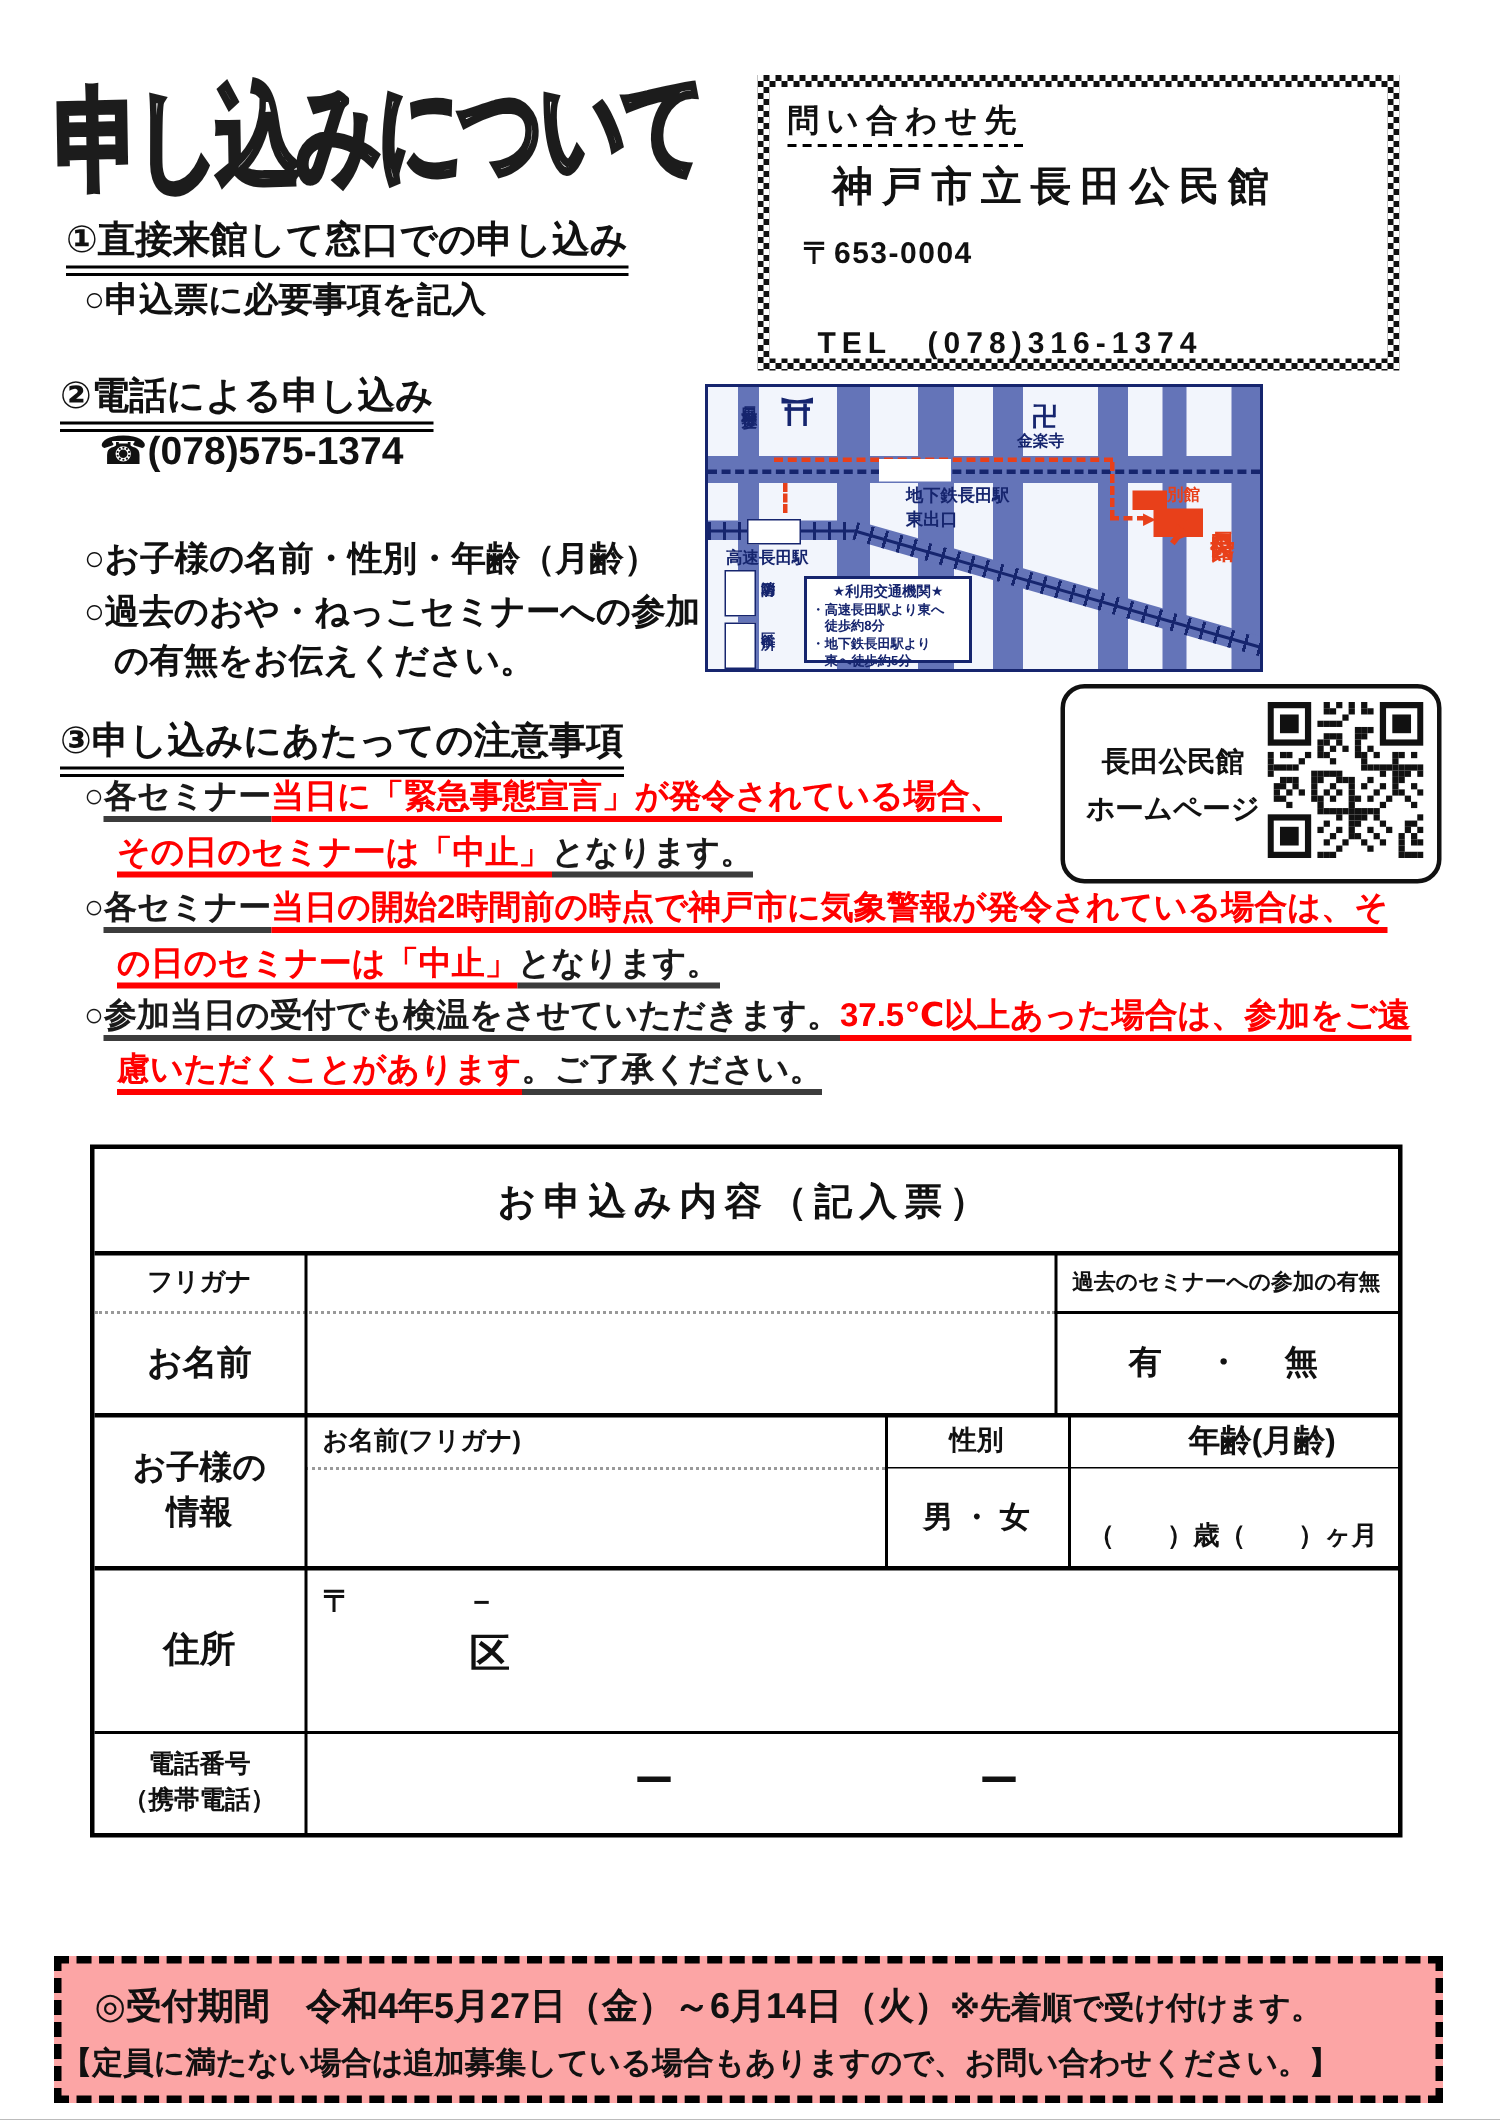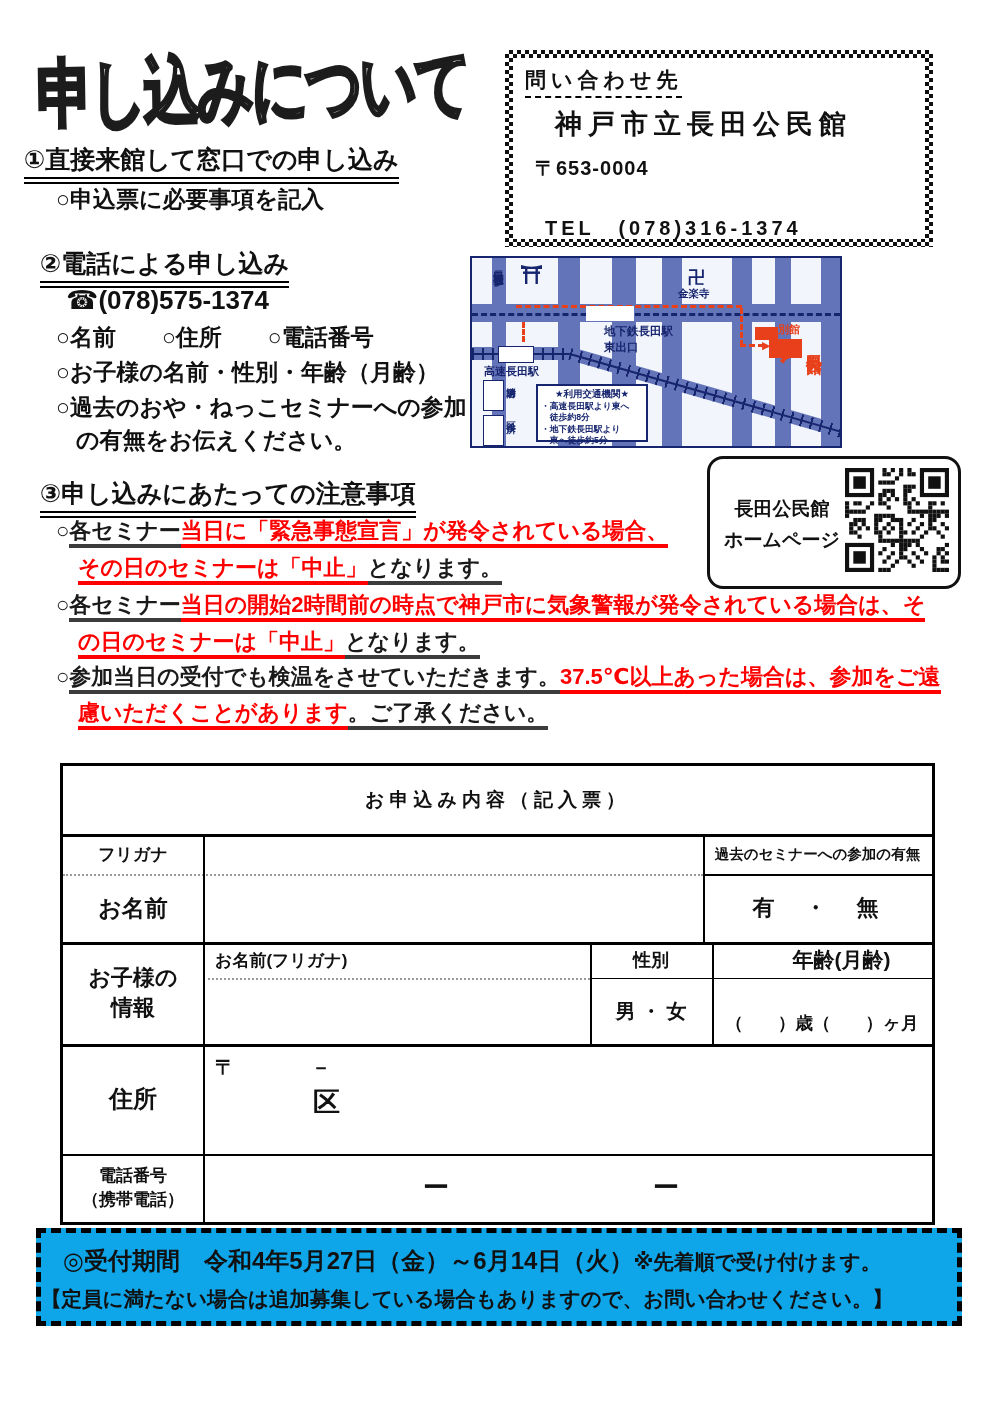--- a/index.html
+++ b/index.html
@@ -65,51 +65,50 @@
   .note-line .red{color:#ff0000;border-bottom:4px solid #ff0000;padding-bottom:1px;}
   .note-line .circ{color:#1a1a1a;}
 
   
   .table{left:60px;top:763px;width:875px;height:462px;border:3px solid #000;box-sizing:border-box;background:#fff;}
   .tcell{position:absolute;display:flex;align-items:center;justify-content:center;font-weight:bold;text-align:center;}
   .hline{position:absolute;height:0;}
   .vline{position:absolute;width:0;}
 
   
-  .footer-box{left:36px;top:1228px;width:926px;height:98px;border:5px dashed #000;box-sizing:border-box;background:#0ea5e9;}
+  .footer-box{left:36px;top:1304px;width:926px;height:98px;border:5px dashed #000;box-sizing:border-box;background:#fca5a5;}
   .footer-l1{position:absolute;left:22px;top:12px;font-size:24px;font-weight:bold;white-space:nowrap;}
   .footer-l1 .small{font-size:20.5px;}
   .footer-l2{position:absolute;left:0;right:0;top:52px;text-align:left;font-size:20.5px;font-weight:bold;white-space:nowrap;}
 </style>
 </head>
 <body>
 
 <div id="page">
 
   <div class="abs outline-title">申し込みについて</div>
 
-  <div class="abs" style="left:24px;top:143px;text-align:center;">
+  <div class="abs" style="left:44px;top:143px;text-align:center;">
     <span class="sec-head">①直接来館して窓口での申し込み</span>
   </div>
   <div class="abs sec-item" style="left:56px;top:184px;">○申込票に必要事項を記入</div>
 
   <div class="abs contact-frame">
     <div class="contact-inner">
       <div class="abs contact-label">問い合わせ先</div>
       <div class="abs contact-name">神戸市立長田公民館</div>
       <div class="abs contact-postal">〒653-0004</div>
       <div class="abs contact-tel">TEL　(078)316-1374</div>
     </div>
   </div>
 
   <div class="abs" style="left:40px;top:247px;">
     <span class="sec-head">②電話による申し込み</span>
   </div>
   <div class="abs b nw" style="left:66px;top:285px;font-size:26px;">☎(078)575-1374</div>
-  <div class="abs sec-item" style="left:56px;top:322px;">○名前　　○住所　　○電話番号</div>
   <div class="abs sec-item" style="left:56px;top:357px;">○お子様の名前・性別・年齢（月齢）</div>
   <div class="abs sec-item" style="left:56px;top:392px;">○過去のおや・ねっこセミナーへの参加</div>
   <div class="abs sec-item" style="left:76px;top:425px;">の有無をお伝えください。</div>
 
   <div class="abs map">
     <div class="vroad" style="left:20px;width:14px;"></div>
     <div class="vroad" style="left:86px;width:22px;"></div>
     <div class="vroad" style="left:140px;width:24px;"></div>
     <div class="vroad" style="left:190px;width:20px;"></div>
     <div class="vroad" style="left:260px;width:20px;"></div>
@@ -385,21 +384,21 @@
     <div class="hline" style="left:140px;width:387px;top:212px;border-top:2px dotted #999;"></div>
     <div class="hline" style="left:527px;right:0;top:212px;border-top:1.5px solid #000;"></div>
     <div class="hline" style="left:0;right:0;top:278px;border-top:3px solid #000;"></div>
     <div class="hline" style="left:0;right:0;top:388px;border-top:2px solid #000;"></div>
 
     <div class="vline" style="top:68px;bottom:0;left:140px;border-left:2px solid #000;"></div>
     <div class="vline" style="top:68px;height:108px;left:640px;border-left:2px solid #000;"></div>
     <div class="vline" style="top:176px;height:102px;left:527px;border-left:2px solid #000;"></div>
     <div class="vline" style="top:176px;height:102px;left:649px;border-left:2px solid #000;"></div>
 
-    <div class="tcell" style="left:0;right:0;top:0;height:68px;font-size:19px;letter-spacing:5px;">お申込み内容（記入票）</div>
+    <div class="tcell" style="left:0;right:0;top:0;height:68px;font-size:25px;letter-spacing:5px;">お申込み内容（記入票）</div>
     <div class="tcell" style="left:0;width:140px;top:68px;height:40px;font-size:17px;">フリガナ</div>
     <div class="tcell" style="left:140px;width:500px;top:68px;height:40px;"></div>
     <div class="tcell" style="left:640px;right:0;top:68px;height:40px;font-size:14.5px;">過去のセミナーへの参加の有無</div>
     <div class="tcell" style="left:0;width:140px;top:108px;height:68px;font-size:23px;">お名前</div>
     <div class="tcell" style="left:140px;width:500px;top:108px;height:68px;"></div>
     <div class="tcell" style="left:640px;right:0;top:108px;height:68px;font-size:22px;letter-spacing:4px;text-align:center;">有　・　無</div>
 
     <div class="tcell" style="left:0;width:140px;top:176px;height:102px;font-size:22px;line-height:1.35;">
       <div>
           <div>お子様の</div>

